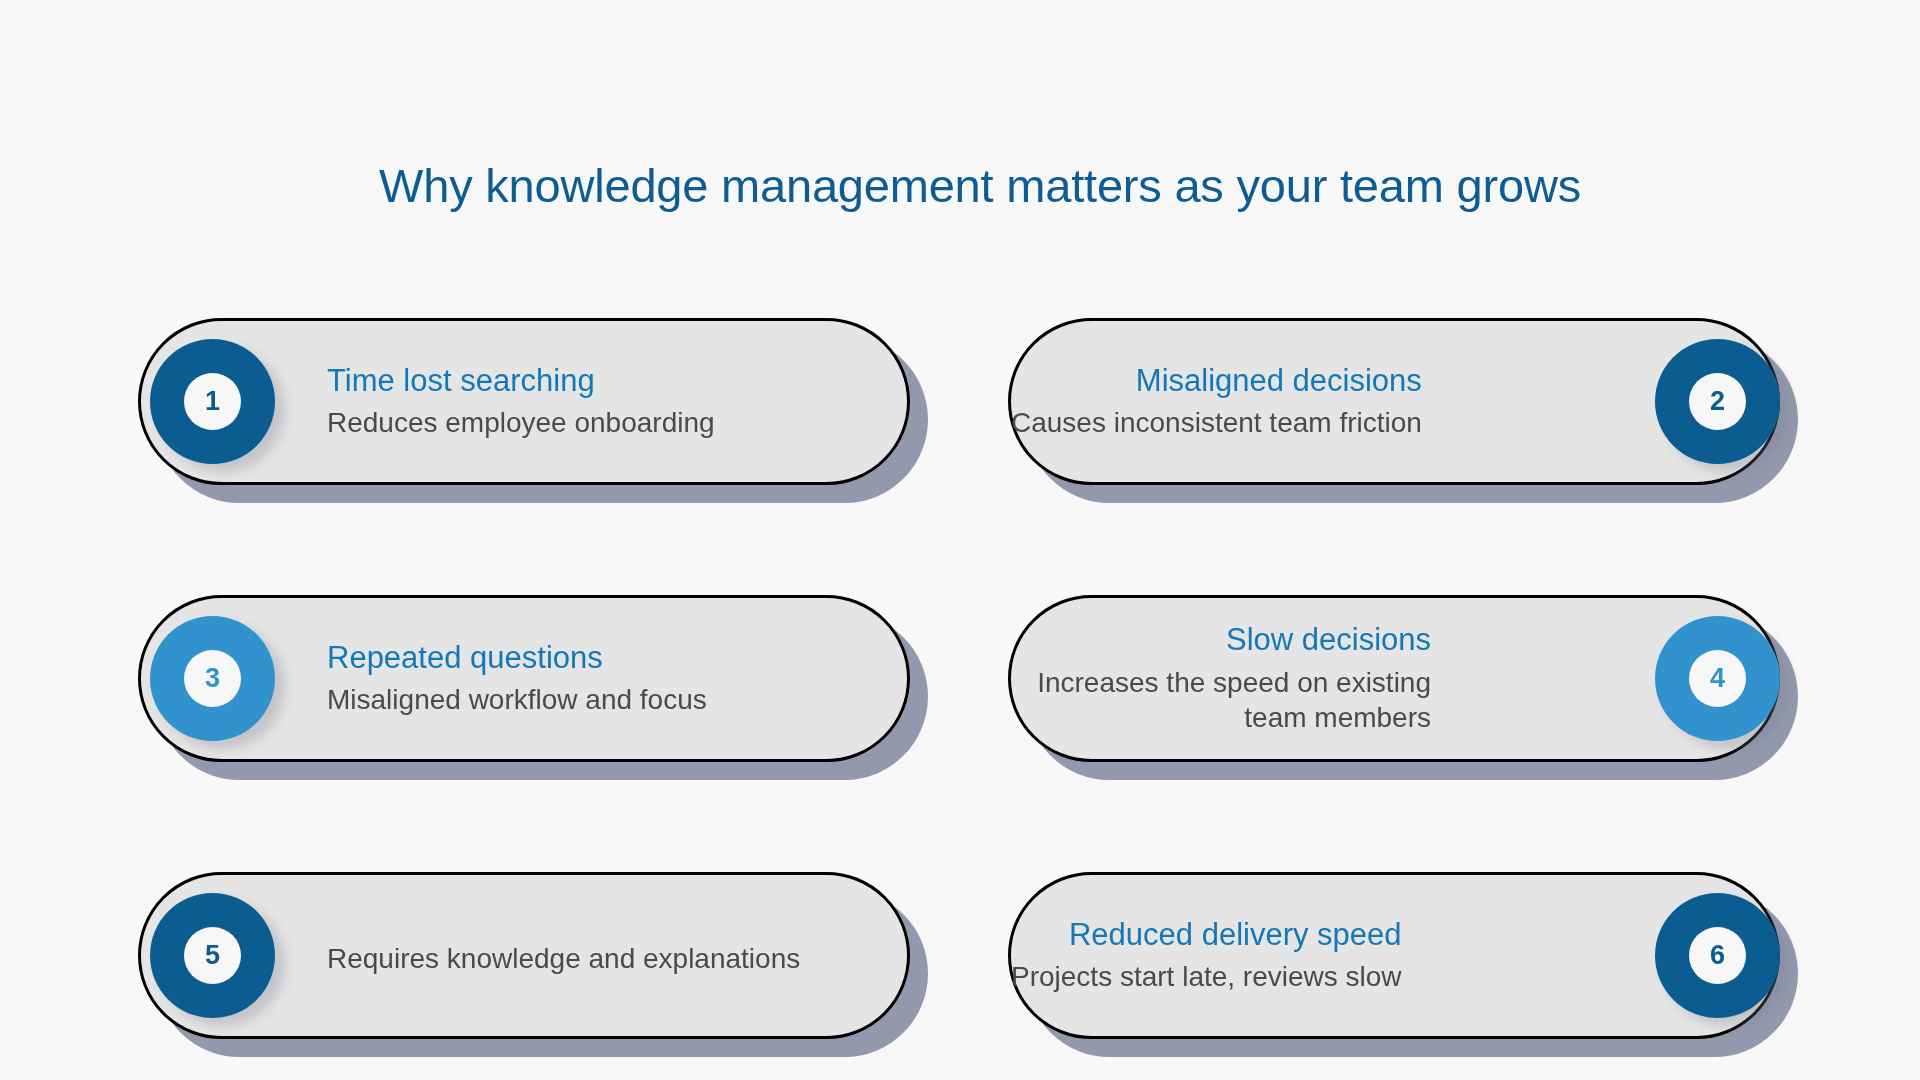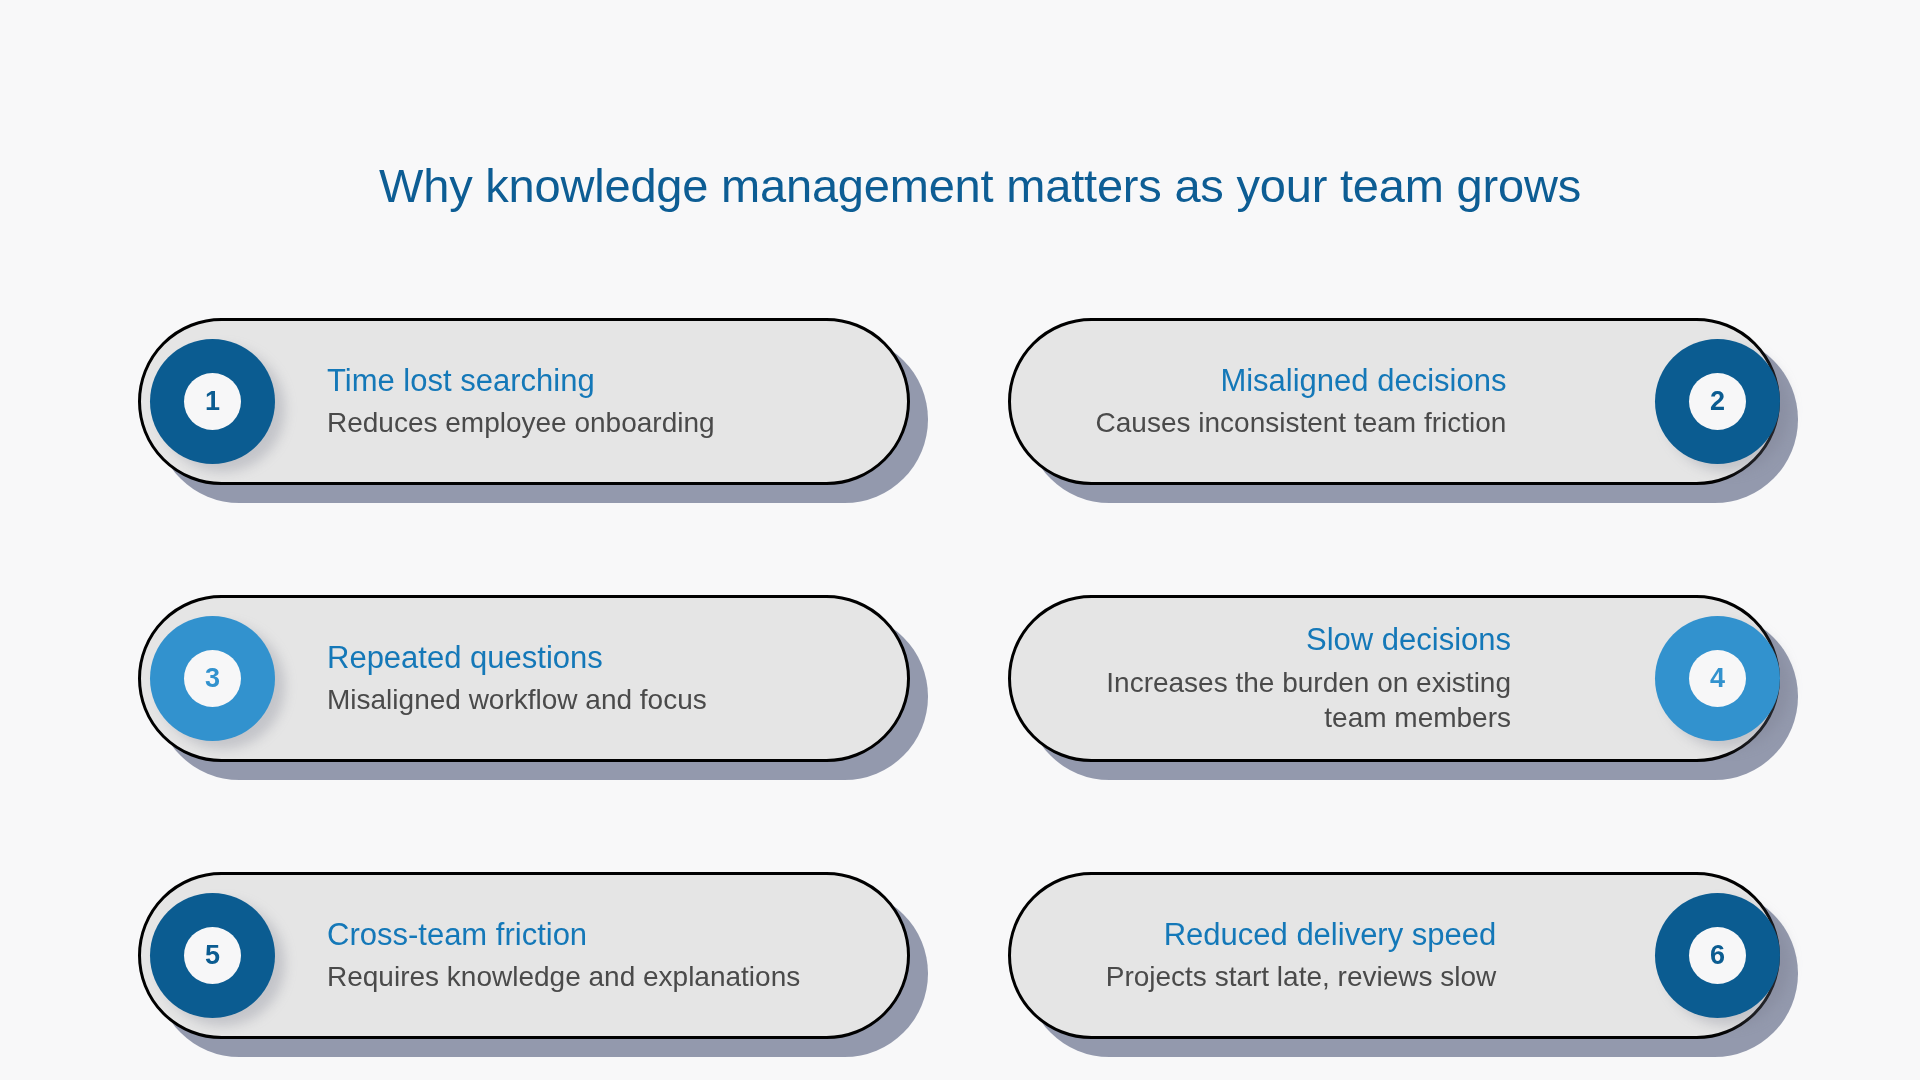--- a/index.html
+++ b/index.html
@@ -140,21 +140,21 @@
   }
 
   
   .card.left .badge      { left: 12px; }
   .card.left .badge-shadow { left: 22px; }
   .card.left .card-text  { margin-left: 186px; text-align: left; align-items: flex-start; }
 
   
   .card.right .badge      { right: 18px; }
   .card.right .badge-shadow { right: 8px; }
-  .card.right .card-body  { justify-content: center; }
+  .card.right .card-body  { justify-content: flex-start; }
   .card.right .card-text  { margin-right: 186px; text-align: right; align-items: flex-end; }
 </style>
 </head>
 <body style="background: rgb(248, 248, 249);">
 
 <div class="slide">
 
   <div class="page-title">Why knowledge management matters as your team grows</div>
 
   <div class="grid">
@@ -199,34 +199,33 @@
       <div class="badge" style="background: rgb(50, 146, 206);">
         <div class="badge-inner" style="color: rgb(50, 146, 206);">3</div>
       </div>
     </div>
 
     <div class="card right">
       <div class="card-shadow"></div>
       <div class="card-body">
         <div class="card-text">
           <div class="card-title">Slow decisions</div>
-          <div class="card-sub card-sub-wrap" style="white-space: normal; max-width: 420px;">Increases the burden on existing team members</div>
+          <div class="card-sub card-sub-wrap" style="white-space: normal; max-width: 420px;">Increases the speed on existing team members</div>
         </div>
       </div>
       <div class="badge-shadow"></div>
       <div class="badge" style="background: rgb(50, 146, 206);">
         <div class="badge-inner" style="color: rgb(50, 146, 206);">4</div>
       </div>
     </div>
 
     <div class="card left">
       <div class="card-shadow"></div>
       <div class="card-body">
         <div class="card-text">
-          <div class="card-title">Cross-team friction</div>
           <div class="card-sub">Requires knowledge and explanations</div>
         </div>
       </div>
       <div class="badge-shadow"></div>
       <div class="badge" style="background: rgb(11, 92, 145);">
         <div class="badge-inner" style="color: rgb(11, 92, 145);">5</div>
       </div>
     </div>
 
     <div class="card right">

